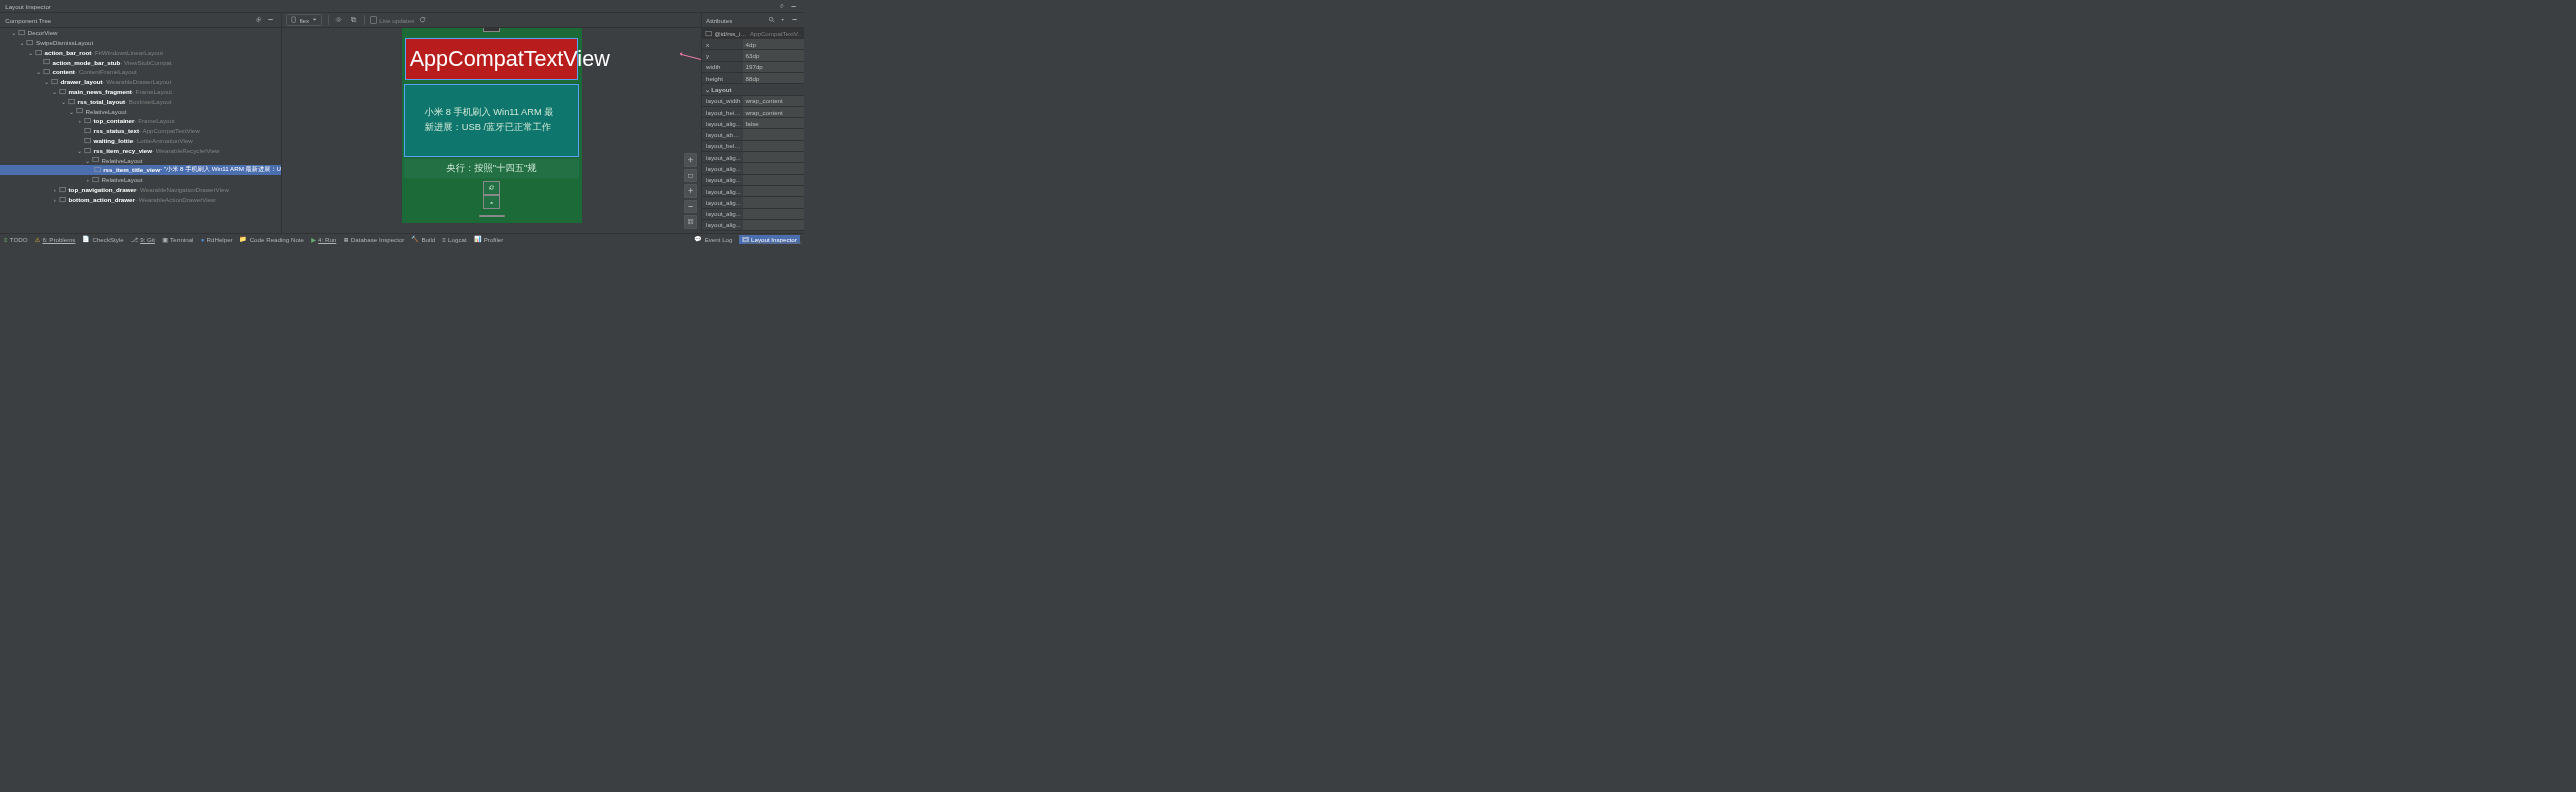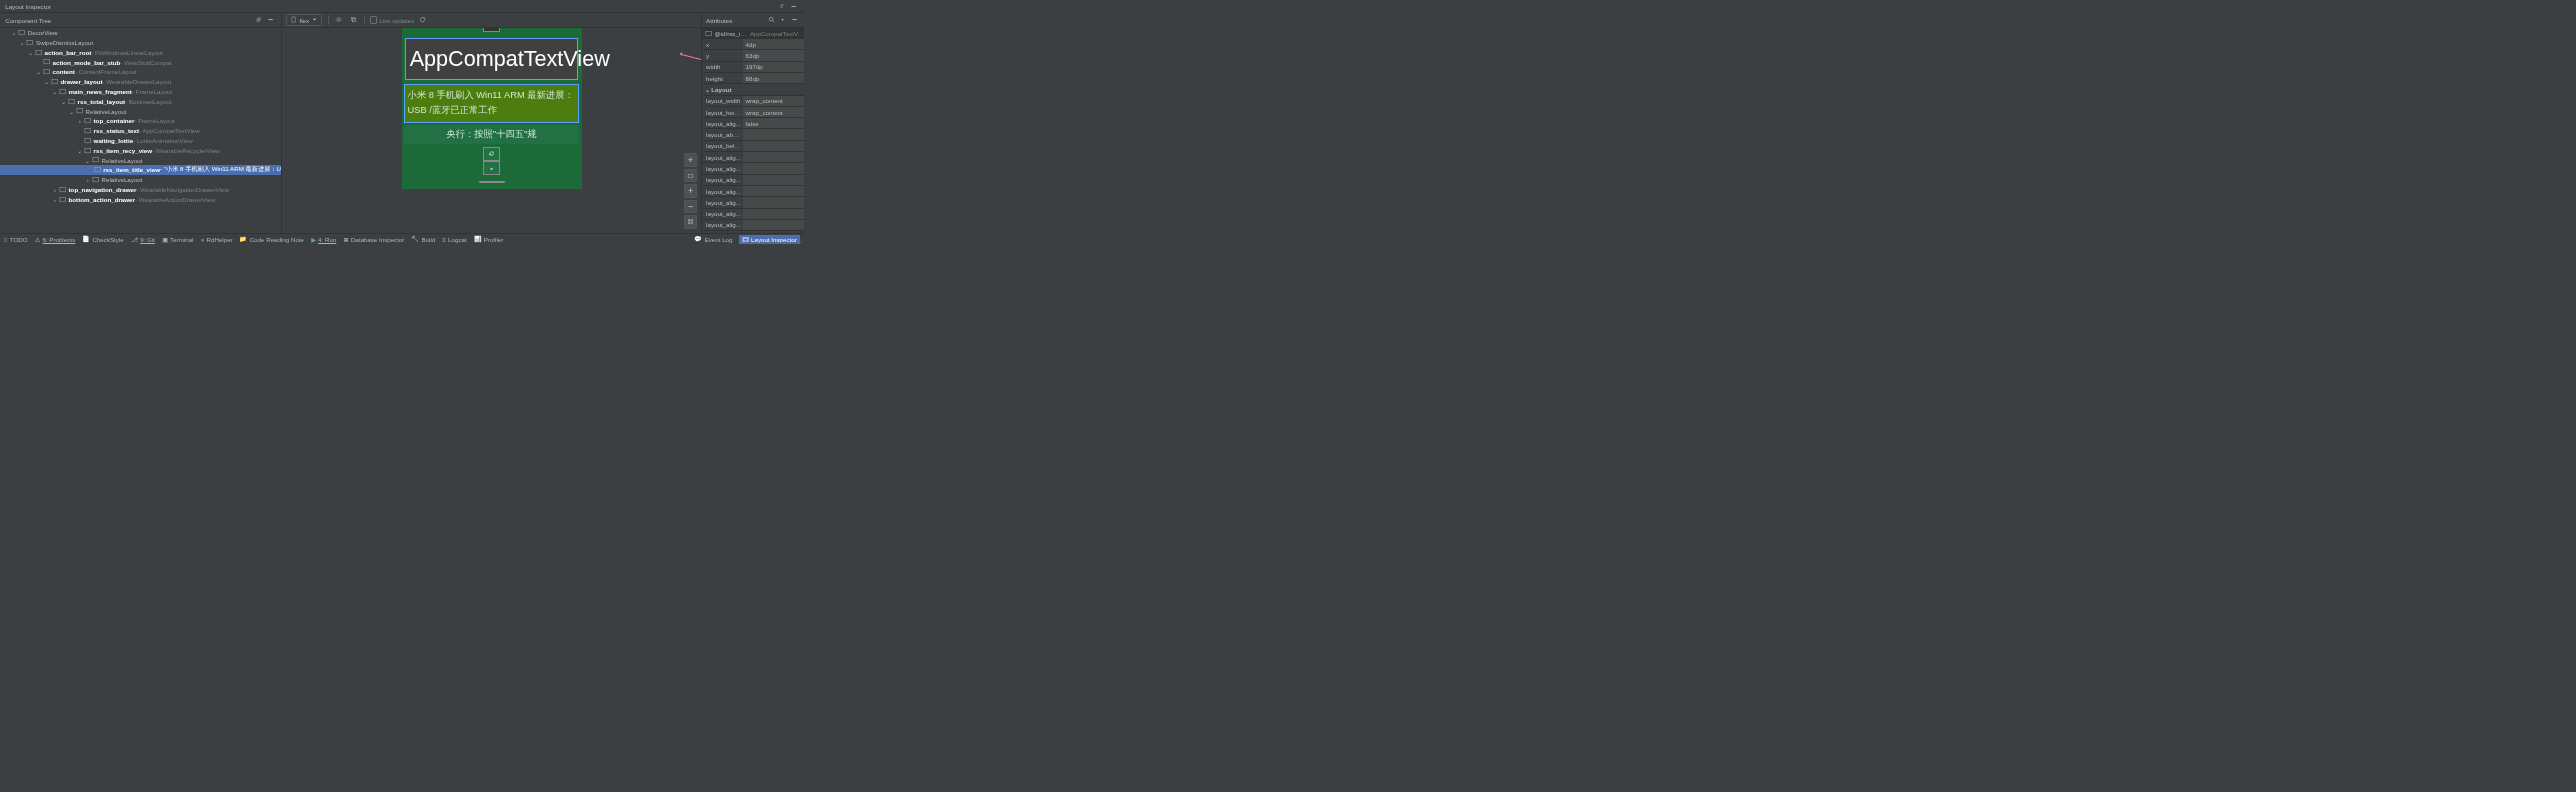--- a/index.html
+++ b/index.html
@@ -25,22 +25,22 @@
 .toolbar{height:14.4px;display:flex;align-items:center;padding:0 4.1px;gap:3.1px;border-bottom:0.5px solid #323232}
 .flex-btn{display:flex;align-items:center;gap:2.1px;padding:1px 3.1px;border:0.5px solid #555;border-radius:1.5px;cursor:pointer}
 .checkbox{width:7.2px;height:7.2px;border:0.5px solid #6e6e6e;border-radius:1px;display:inline-block;margin-right:2.1px}
 .live-label{color:#808080;display:flex;align-items:center}
 .divider{width:0.5px;height:10.3px;background:#555;margin:0 2.1px}
 .preview-body{flex:1;display:flex;align-items:flex-start;justify-content:center;position:relative;overflow:hidden}
 .device-frame{margin-top:-5.2px;width:180px;background:#333}
 .device-content{background:#1c6a38;padding:2.1px;display:flex;flex-direction:column;gap:2.1px}
 .notch-bar{height:10.3px;display:flex;justify-content:center;align-items:flex-start}
 .notch{width:16.5px;height:7.2px;border:0.5px solid #888;background:#333}
-.sel-label{background:#404040;color:#fff;font-size:21.6px;font-weight:400;padding:7.2px 4.1px;border:1px solid #5aa0ff;margin:1px}
-.news-card{background:#4d7c0f;border:1.5px solid #5aa0ff;padding:3px;color:#cfe8d6;font-size:9.3px;line-height:1.7}
+.sel-label{background:#b91c1c;color:#fff;font-size:21.6px;font-weight:400;padding:7.2px 4.1px;border:1px solid #5aa0ff;margin:1px}
+.news-card{background:#0f766e;border:1.5px solid #5aa0ff;padding:20px;color:#cfe8d6;font-size:9.3px;line-height:1.7}
 .next-card{background:#237044;padding:3.1px 5.2px;color:#cfe8d6;font-size:9.3px;text-align:center;white-space:nowrap;overflow:hidden}
 .watch-btns{display:flex;flex-direction:column;align-items:center;gap:0}
 .watch-btn{width:17.5px;height:14.4px;border:0.5px solid #888;background:#237044;display:flex;align-items:center;justify-content:center;color:#cfe8d6}
 .watch-bottom{display:flex;justify-content:center;align-items:center;height:9.3px}
 .watch-handle{width:26px;height:2.1px;background:#888;border-radius:1px}
 .zoom-controls{position:absolute;right:4.1px;bottom:4.1px;display:flex;flex-direction:column;gap:2.1px}
 .zoom-btn{width:13.4px;height:13.4px;background:#4c5052;border:0.5px solid #555;display:flex;align-items:center;justify-content:center;color:#afb1b3;cursor:pointer;border-radius:1px}
 .arrow-annotation{position:absolute;top:31px;right:0;width:20.6px;height:1px;background:#e879a6;transform:rotate(15deg);transform-origin:right center}
 .arrow-annotation::after{content:'';position:absolute;left:-3.1px;top:-2.1px;border:2.6px solid transparent;border-right-color:#e879a6}
 .attr-panel{width:103px;display:flex;flex-direction:column;background:#3c3f41;border-left:0.5px solid #323232}

